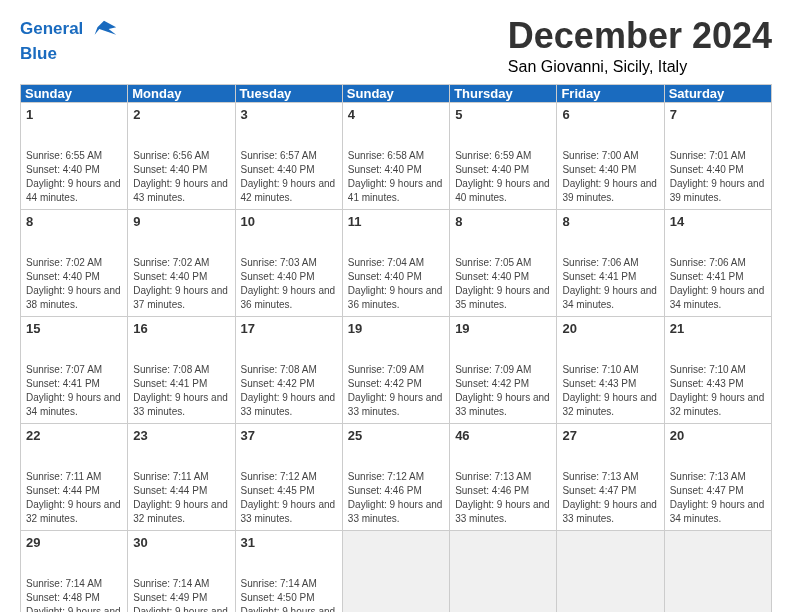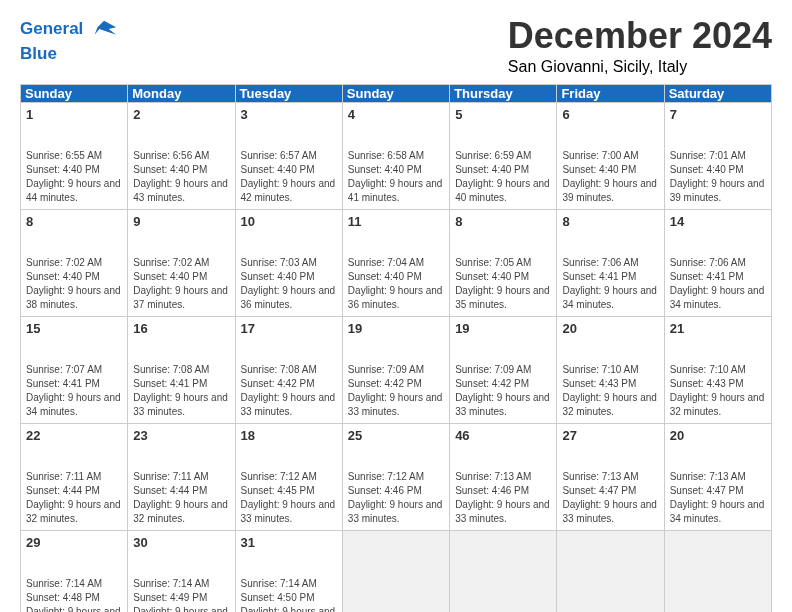--- a/index.html
+++ b/index.html
@@ -214,21 +214,21 @@
         <tr>
           <td>
             <div class="day-num">22</div>
             <div class="day-info">Sunrise: 7:11 AM<br>Sunset: 4:44 PM<br>Daylight: 9 hours and 32 minutes.</div>
           </td>
           <td>
             <div class="day-num">23</div>
             <div class="day-info">Sunrise: 7:11 AM<br>Sunset: 4:44 PM<br>Daylight: 9 hours and 32 minutes.</div>
           </td>
           <td>
-            <div class="day-num">18</div>
+            <div class="day-num">37</div>
             <div class="day-info">Sunrise: 7:12 AM<br>Sunset: 4:45 PM<br>Daylight: 9 hours and 33 minutes.</div>
           </td>
           <td>
             <div class="day-num">25</div>
             <div class="day-info">Sunrise: 7:12 AM<br>Sunset: 4:46 PM<br>Daylight: 9 hours and 33 minutes.</div>
           </td>
           <td>
             <div class="day-num">46</div>
             <div class="day-info">Sunrise: 7:13 AM<br>Sunset: 4:46 PM<br>Daylight: 9 hours and 33 minutes.</div>
           </td>

